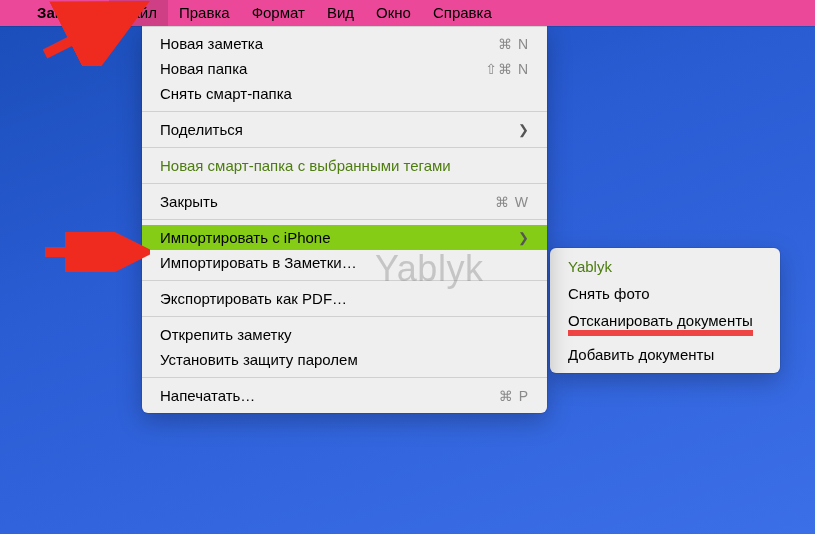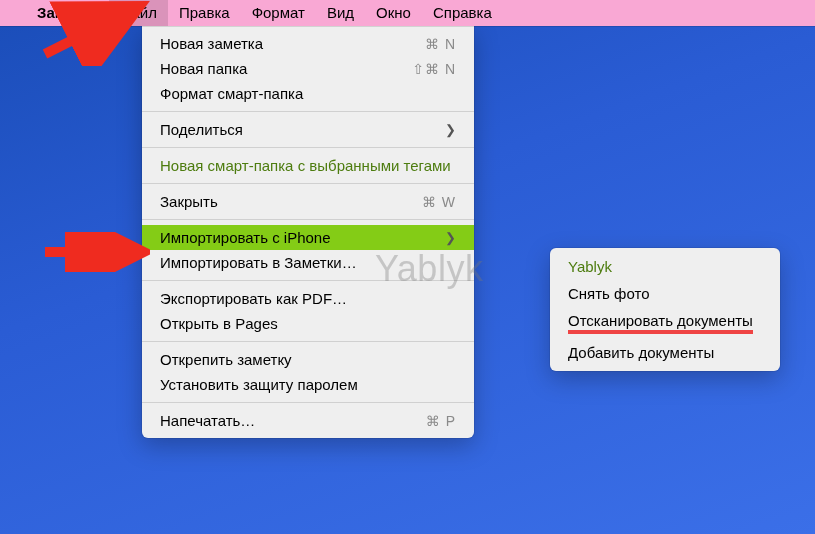--- a/index.html
+++ b/index.html
@@ -8,21 +8,21 @@
     height: 534px;
     font-family: -apple-system, "Helvetica Neue", Arial, sans-serif;
     font-size: 15px;
     background: linear-gradient(160deg, #1a4db8 0%, #2a5cd4 40%, #3b6fe8 100%);
     position: relative;
     overflow: hidden;
   }
 
   .menubar {
     height: 26px;
-    background: #f9a8d4;
+    background: #ec4899;
     display: flex;
     align-items: center;
     padding: 0 6px;
     gap: 0;
     box-shadow: 0 1px 0 rgba(0,0,0,0.12);
     position: relative;
     z-index: 10;
   }
   .apple-logo {
     width: 20px; text-align: center; font-size: 16px; color: #000;
@@ -35,21 +35,21 @@
     color: #000;
     cursor: default;
   }
   .menubar-item.app { font-weight: 700; }
   .menubar-item.open { background: rgba(0,0,0,0.12); }
 
   .dropdown {
     position: absolute;
     top: 26px;
     left: 142px;
-    width: 332px;
+    width: 405px;
     background: #efefef;
     border-radius: 0 0 6px 6px;
     box-shadow: 0 8px 24px rgba(0,0,0,0.25), 0 0 0 1px rgba(0,0,0,0.08);
     padding: 5px 0;
     z-index: 9;
   }
   .menu-item {
     display: flex;
     align-items: center;
     justify-content: space-between;
@@ -81,21 +81,21 @@
     top: 248px;
     left: 550px;
     width: 230px;
     background: #efefef;
     border-radius: 6px;
     box-shadow: 0 8px 24px rgba(0,0,0,0.25), 0 0 0 1px rgba(0,0,0,0.08);
     padding: 5px 0;
     z-index: 8;
   }
   .submenu .menu-item { padding: 5px 18px; }
-  .submenu .underline-item span:first-child { border-bottom: 4px solid #ef4444; padding-bottom: 1px; }
+  .submenu .underline-item span:first-child { border-bottom: 6px solid #ef4444; padding-bottom: 1px; }
 
   .arrow {
     position: absolute;
     z-index: 20;
   }
   .arrow svg { display: block; }
 
   .watermark {
     position: absolute;
     top: 248px;
@@ -125,21 +125,21 @@
 <div class="dropdown">
   <div class="menu-item">
     <span>Новая заметка</span>
     <span class="shortcut">⌘ N</span>
   </div>
   <div class="menu-item">
     <span>Новая папка</span>
     <span class="shortcut">⇧⌘ N</span>
   </div>
   <div class="menu-item">
-    <span>Формат смарт-папка</span>
+    <span>Снять смарт-папка</span>
   </div>
   <div class="menu-sep"></div>
   <div class="menu-item">
     <span>Поделиться</span>
     <span class="chevron">❯</span>
   </div>
   <div class="menu-sep"></div>
   <div class="menu-item disabled">
     <span>Новая смарт-папка с выбранными тегами</span>
   </div>
@@ -152,23 +152,20 @@
   <div class="menu-item highlighted">
     <span>Импортировать с iPhone</span>
     <span class="chevron">❯</span>
   </div>
   <div class="menu-item">
     <span>Импортировать в Заметки…</span>
   </div>
   <div class="menu-sep"></div>
   <div class="menu-item">
     <span>Экспортировать как PDF…</span>
-  </div>
-  <div class="menu-item">
-    <span>Открыть в Pages</span>
   </div>
   <div class="menu-sep"></div>
   <div class="menu-item">
     <span>Открепить заметку</span>
   </div>
   <div class="menu-item">
     <span>Установить защиту паролем</span>
   </div>
   <div class="menu-sep"></div>
   <div class="menu-item">

